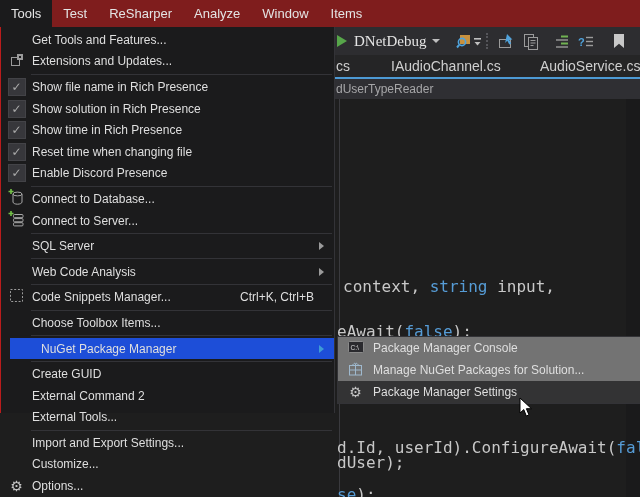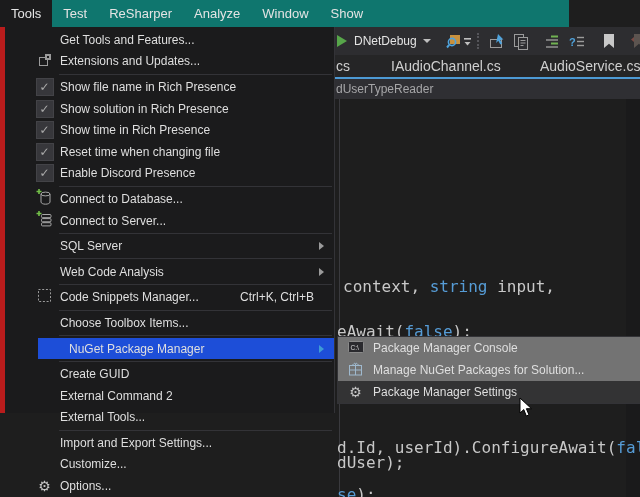--- a/index.html
+++ b/index.html
@@ -4,39 +4,39 @@
 <style>
   * { margin:0; padding:0; box-sizing:border-box; }
   body { background:#111; }
   .screen{
     position:relative; width:640px; height:497px; overflow:hidden;
     background:#1E1E1E; font-family:"Liberation Sans", sans-serif;
     -webkit-font-smoothing:antialiased;
   }
   
   .menubar{
-    position:absolute; left:0; top:0; width:569px; height:27px;
-    background:#0f766e; display:flex; align-items:stretch; z-index:5;
+    position:absolute; left:0; top:0; width:640px; height:27px;
+    background:#7f1d1d; display:flex; align-items:stretch; z-index:5;
   }
   .mb-item{
     display:flex; align-items:center; padding:0 11px;
     color:#E4E4E4; font-size:13px; cursor:default;
   }
   .mb-item.open{ background:#1B1B1C; }
   
   .toolbar{
     position:absolute; left:0; top:27px; width:640px; height:28px;
     background:#2D2D30; display:flex; align-items:center; z-index:1;
   }
   .play{
     width:0; height:0; margin-left:337px;
     border-top:6px solid transparent; border-bottom:6px solid transparent;
     border-left:10px solid #57A64A;
   }
-  .runlabel{ color:#E4E4E4; font-size:12px; margin-left:7px; }
+  .runlabel{ color:#E4E4E4; font-size:15px; margin-left:7px;font-family:Liberation Serif, serif; }
   .dd{
     width:0; height:0; margin-left:6px;
     border-left:4px solid transparent; border-right:4px solid transparent;
     border-top:4px solid #BFBFBF;
   }
   .tsep{ width:1px; height:17px; background:#3F3F46; margin:0 7px; }
   .tico{ display:flex; align-items:center; justify-content:center; width:18px; height:18px; flex:none; }
   .grip{ width:2px; height:16px; border-left:2px dotted #55555A; margin:0 4px; }
   
   .tabbar{ position:absolute; left:0; top:55px; width:640px; height:22px; background:#252526; z-index:1; }
@@ -50,22 +50,22 @@
   .vguide{ position:absolute; left:339px; top:0; width:1px; height:398px; background:#3A3A3E; }
   .sbtrack{ position:absolute; left:626px; top:0; width:14px; height:398px; background:#1A1A1B; }
   .code-line{
     position:absolute; font-family:"DejaVu Sans Mono", monospace;
     font-size:16px; color:#C8C8C8; white-space:pre; line-height:15px;
   }
   .kw{ color:#569CD6; }
   
   .menu{
     position:absolute; left:0; top:27px; width:335px; height:386px;
-    background:#1B1B1C; border-left:5px solid #b91c1c; border-right:1px solid #333337;
-    z-index:10; padding-top:2px;padding-left:24px;
+    background:#1B1B1C; border-left:1px solid #b91c1c; border-right:1px solid #333337;
+    z-index:10; padding-top:2px;
   }
   .mi{ display:flex; align-items:center; height:21.6px; position:relative; color:#DFDFDF; font-size:12px; cursor:default; }
   .mi.hl{ background:#1d4ed8;margin-left:9px; }
   .gut{ width:31px; flex:none; display:flex; align-items:center; justify-content:center; }
   .chk{
     width:18px; height:18px; background:#37373B; border:1px solid #434347;
     display:flex; align-items:center; justify-content:center;
     font-size:12px; color:#ABABAB; font-family:"DejaVu Sans", sans-serif;
   }
   .gearchar{ font-family:"DejaVu Sans", sans-serif; font-size:14px; color:#C5C5C5; line-height:1; }
@@ -92,21 +92,21 @@
 <body>
 
 <div class="screen">
 
   <div class="menubar">
     <div class="mb-item open">Tools</div>
     <div class="mb-item">Test</div>
     <div class="mb-item">ReSharper</div>
     <div class="mb-item">Analyze</div>
     <div class="mb-item">Window</div>
-    <div class="mb-item">Show</div>
+    <div class="mb-item">Items</div>
   </div>
 
   <div class="toolbar">
     <div class="play"></div>
     <span class="runlabel">DNetDebug</span>
     <div class="dd"></div>
     <div class="tsep"></div>
     <span class="tico">
       <svg width="17" height="16" viewBox="0 0 17 16">
         <rect x="5" y="2" width="10" height="9" fill="#C8913E"></rect>

